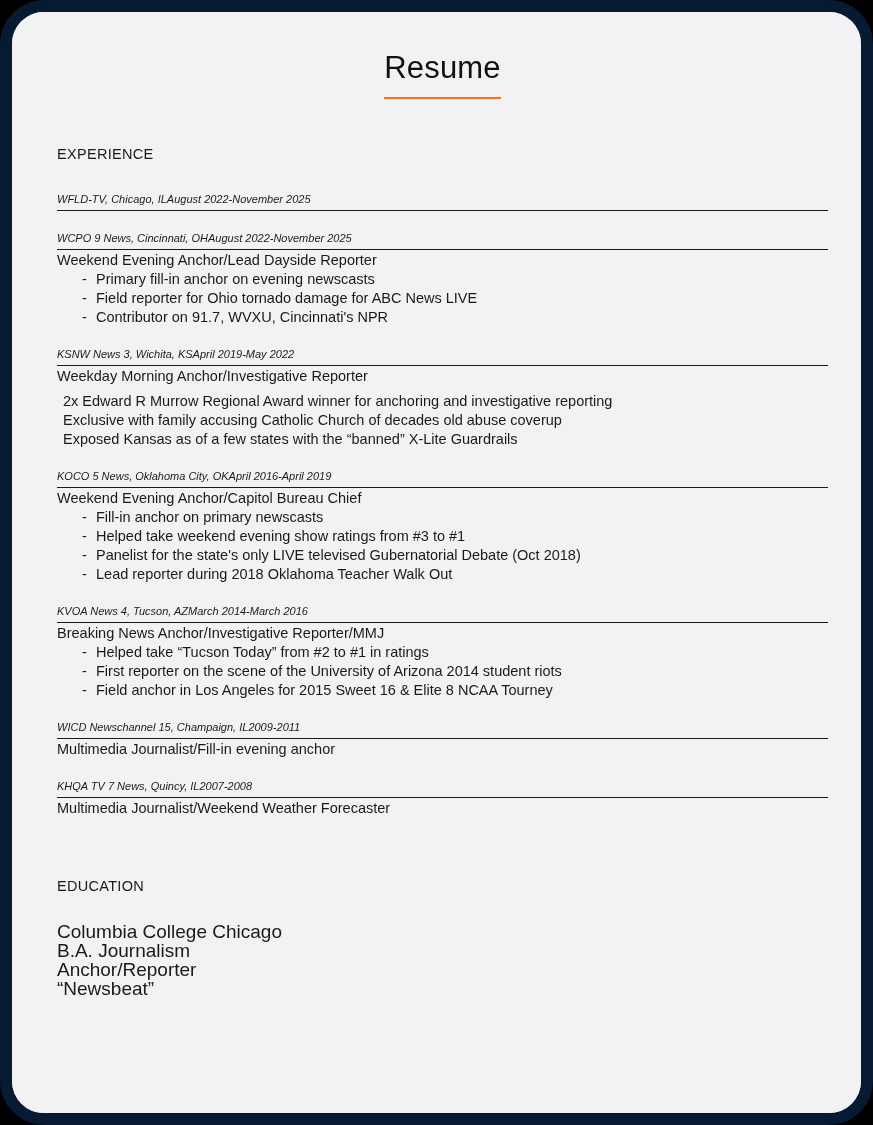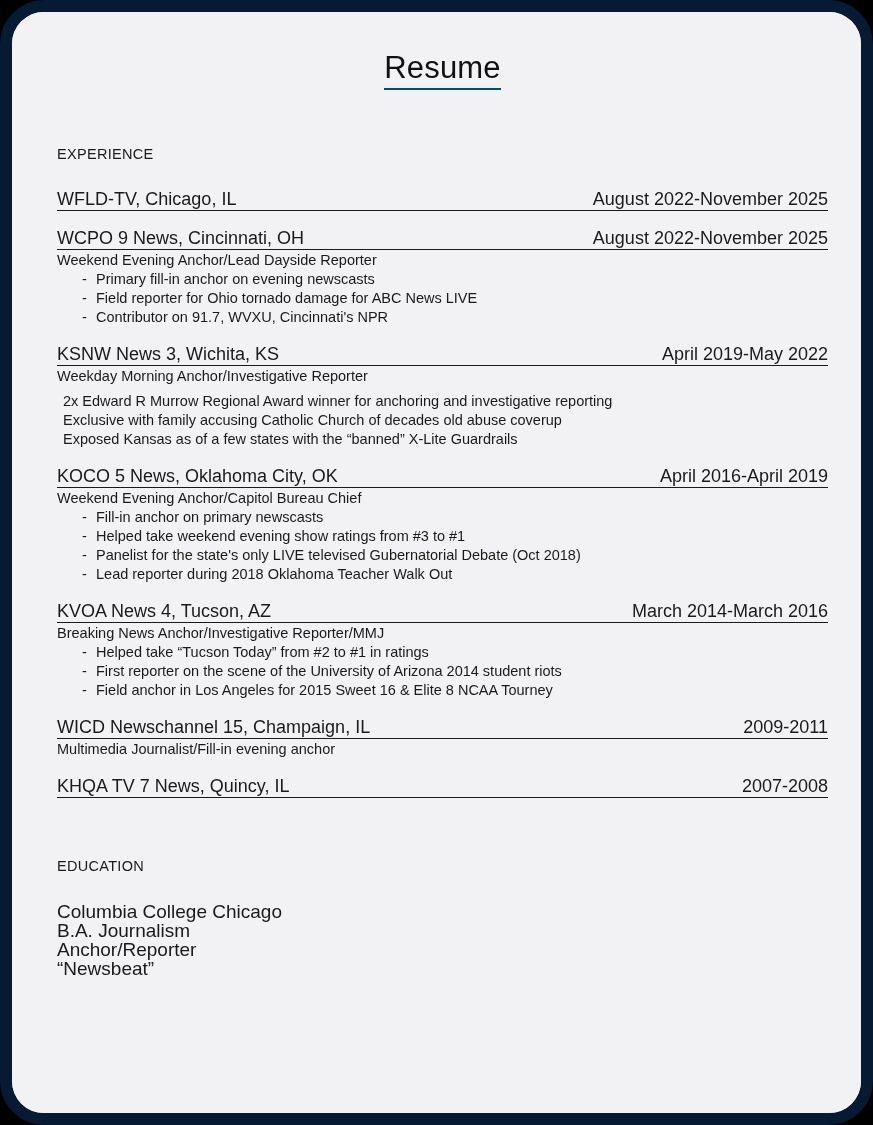--- a/index.html
+++ b/index.html
@@ -46,22 +46,22 @@
   .doc-title {
     text-align: center;
     font-size: 31px;
     font-weight: 400;
     letter-spacing: 0.2px;
     color: #111111;
     margin: 10px 0 0 0;
     font-family: "Liberation Sans", "DejaVu Sans", sans-serif;
   }
   .doc-title span {
-    border-bottom: 2px solid #0c4a6e;
-    padding-bottom: 3px;
+    border-bottom: 2px solid #f97316;
+    padding-bottom: 12px;
     text-align: right;
   }
 
   
   .section-heading {
     font-size: 14.5px;
     color: #1a1a1a;
     letter-spacing: 0.3px;
     margin: 0;
     padding: 0;
@@ -72,27 +72,28 @@
 
   .job {
     margin: 0 0 18px 0;
   }
   .job:last-child { margin-bottom: 0; }
 
   
   .job-header {
     display: flex;
     align-items: baseline;
-    justify-content: space-between;
+    justify-content: flex-start;
     border-bottom: 1.4px solid #1a1a1a;
-    font-size: 18px;
+    font-size: 11px;
     color: #1a1a1a;
     line-height: 19px;
     padding-bottom: 1px;
     white-space: nowrap;
+    font-style: italic;
   }
   .job-company { flex: 0 0 auto; }
   .job-dates { flex: 0 0 auto; }
 
   .job-role {
     font-size: 14.5px;
     color: #1a1a1a;
     line-height: 19px;
     margin: 0;
     padding-top: 1px;
@@ -211,20 +212,21 @@
               <span class="job-company">WICD Newschannel 15, Champaign, IL</span>
               <span class="job-dates">2009-2011</span>
             </div>
             <div class="job-role">Multimedia Journalist/Fill-in evening anchor</div>
           </div>
           <div class="job">
             <div class="job-header">
               <span class="job-company">KHQA TV 7 News, Quincy, IL</span>
               <span class="job-dates">2007-2008</span>
             </div>
+            <div class="job-role">Multimedia Journalist/Weekend Weather Forecaster</div>
           </div>
         </div>
 
       <div class="gap-lg"></div>
 
       <div class="section-heading">EDUCATION</div>
 
       <div class="gap-md"></div>
 
       <div class="edu-lines" id="education-list">

